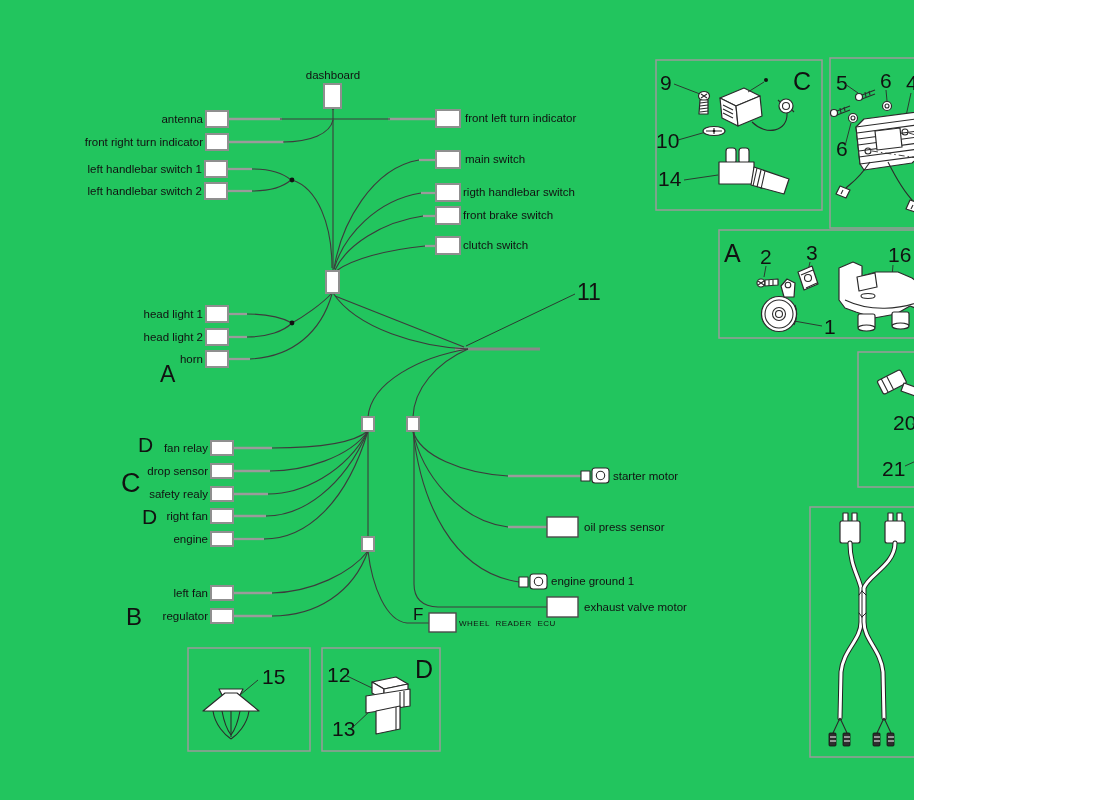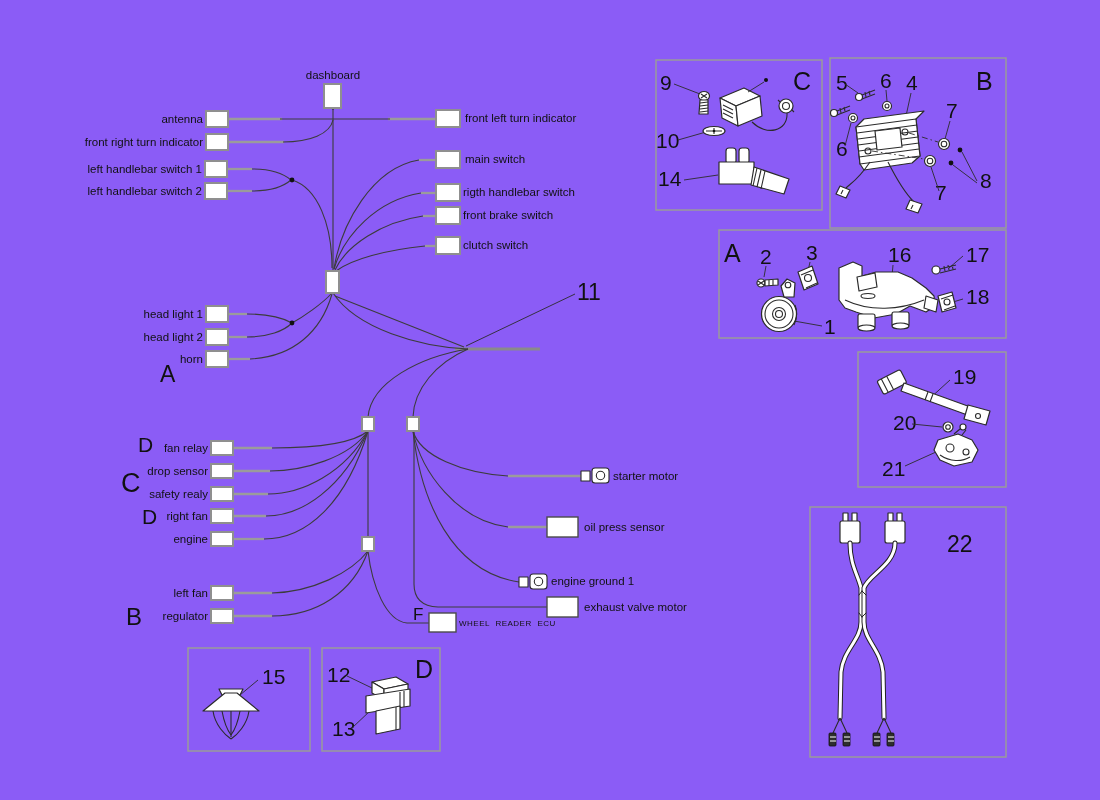--- a/index.html
+++ b/index.html
@@ -1,16 +1,16 @@
 <!DOCTYPE html>
 <html><head>
 <meta charset="utf-8">
 <style>
   html,body{margin:0;padding:0;background:#fff;}
-  #stage{position:relative;width:1100px;height:800px;background:#8b5cf6;overflow:hidden;
+  #stage{position:relative;width:914px;height:800px;background:#22c55e;overflow:hidden;
          font-family:"Liberation Sans",sans-serif;}
   svg text{font-family:"Liberation Sans",sans-serif;fill:#111;}
   .t11{font-size:11.5px;}
   .ecu{font-size:8px;letter-spacing:.5px;word-spacing:3px;}
   .ltrA{font-size:23px;} .ltrB{font-size:24px;} .ltrC{font-size:27px;}
   .ltrD{font-size:21px;} .ltrF{font-size:17px;}
   .pltr{font-size:25px;}
   .num{font-size:21px;}
   .num22{font-size:23px;}
   .wire{fill:none;stroke:#3c3c3c;stroke-width:1.1;}

